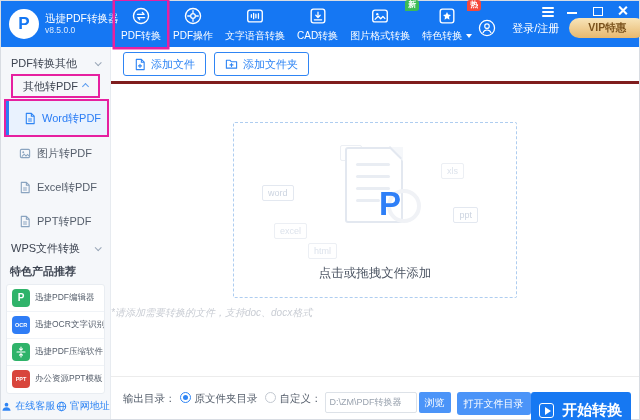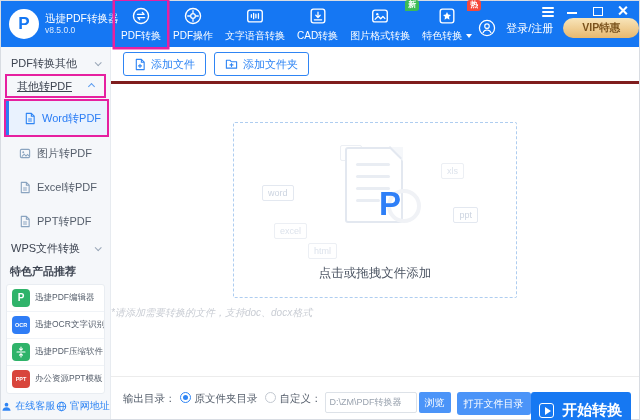--- a/index.html
+++ b/index.html
@@ -25,30 +25,30 @@
   .main-nav { display:flex; align-items:center; height:100%; }
   .nav-item { position:relative; display:flex; flex-direction:column; align-items:center; justify-content:center; gap:3px; padding:5px 6px 4px; color:#fff; cursor:pointer; }
   .nav-item .nav-label { font-size:10px; white-space:nowrap; display:flex; align-items:center; gap:2px; }
   .nav-item.annotated { box-shadow:0 0 0 2.5px #e620a0; }
   .badge { position:absolute; top:-1px; right:-3px; font-size:8px; line-height:1.35; padding:0 3px; border-radius:3px 3px 3px 0; color:#fff; font-weight:700; }
   .badge-new { background:#3dbb54; }
   .badge-hot { background:#f5483b; }
   .caret-down { width:0; height:0; border-left:3.5px solid transparent; border-right:3.5px solid transparent; border-top:4px solid #fff; display:inline-block; margin-left:2px; }
 
   .header-right { margin-left:auto; display:flex; align-items:center; gap:10px; margin-top:8px; padding-right:2px; }
-  .login { display:flex; align-items:center; gap:10px; color:#fff; font-size:11px; white-space:nowrap; cursor:pointer; }
+  .login { display:flex; align-items:center; gap:16px; color:#fff; font-size:11px; white-space:nowrap; cursor:pointer; }
   .vip-btn { width:76px; height:20px; border-radius:10px; background:linear-gradient(180deg,#f8e5ba,#e7b86e); color:#7a521c; font-size:10.5px; font-weight:700; display:flex; align-items:center; justify-content:center; cursor:pointer; white-space:nowrap; }
 
   
   .body-row { flex:1; display:flex; min-height:0; }
 
   
   .sidebar { width:110px; background:#f5f7fa; border-right:1px solid #e7ebf0; display:flex; flex-direction:column; flex:none; padding-top:6px; }
   .sgroup { height:26px; display:flex; align-items:center; justify-content:space-between; padding:0 10px; font-size:11px; color:#3c4350; cursor:pointer; white-space:nowrap; }
-  .sgroup.annotated { box-shadow:0 0 0 2px #e620a0; margin:3px 6px; height:25px;text-decoration:underline; }
+  .sgroup.annotated { box-shadow:0 0 0 2px #e620a0; margin:3px 12px; height:25px; }
   .chev { width:5px; height:5px; border-right:1.4px solid #9aa7b8; border-bottom:1.4px solid #9aa7b8; display:inline-block; flex:none; }
   .chev.down { transform:rotate(45deg) translateY(-1px); }
   .chev.up { transform:rotate(-135deg); border-color:#5b9df0; }
   .sitem { height:43px; display:flex; align-items:center; gap:6px; padding:0 6px 0 18px; font-size:11px; color:#555e6b; cursor:pointer; white-space:nowrap; }
   .sitem svg { flex:none; }
   .sitem.active { background:#e9f2fe; color:#2b7df5; border-left:3px solid #2b7df5; padding-left:15px; }
   .sitem.annotated { box-shadow:0 0 0 2px #e620a0; margin:2px 3px 2px 5px; }
   .side-spacer { flex:1; }
   .products-title { font-size:11px; color:#3c4350; font-weight:700; padding:5px 9px 5px; white-space:nowrap; }
   .product-list { margin:0 5px; background:#fff; border:1px solid #e9edf2; border-radius:3px; }

